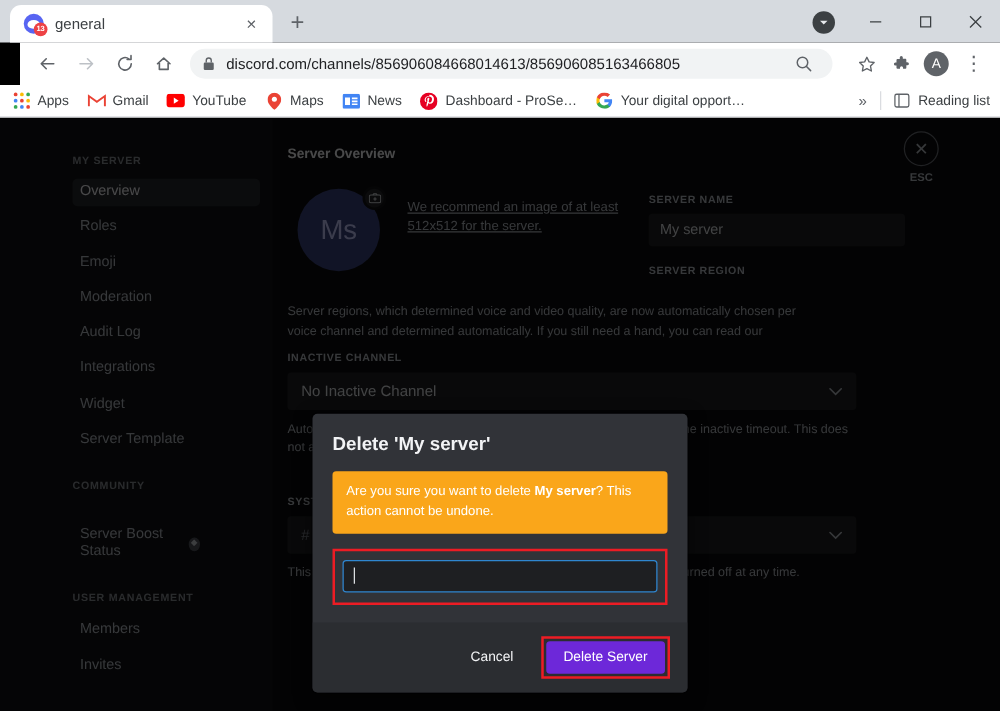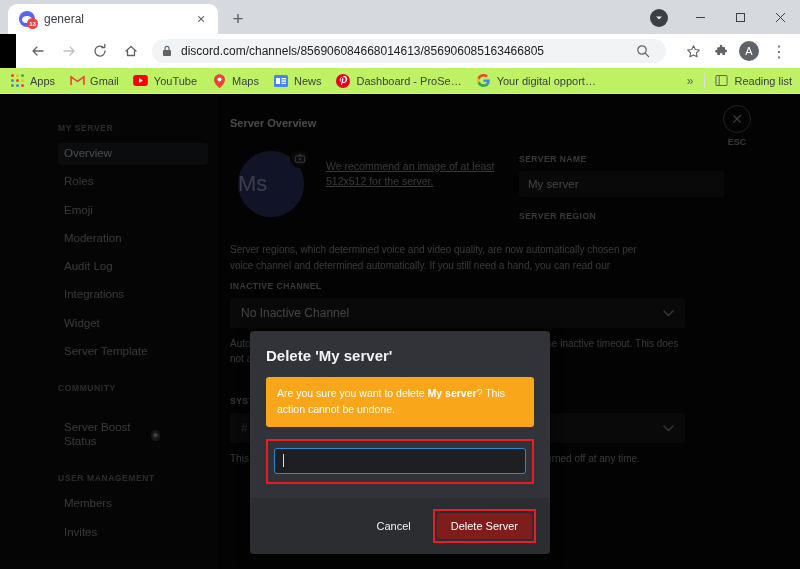--- a/index.html
+++ b/index.html
@@ -91,21 +91,21 @@
     width: 26px; height: 26px; display: flex; align-items: center;
     justify-content: center; color: #5f6368; margin-left: 2px;
   }
   .avatar-btn {
     width: 20px; height: 20px; border-radius: 50%; background: #5f6368;
     color: #fff; font-size: 11px; display: flex; align-items: center;
     justify-content: center; margin: 0 5px;
   }
 
   .bookmarks {
-    height: 26px; background: #bef264; display: flex; align-items: center;
+    height: 26px; background: #ffffff; display: flex; align-items: center;
     padding: 0 9px; border-bottom: 1px solid #dadce0; position: relative;
   }
   .bm { display: flex; align-items: center; margin-right: 14px; }
   .bm-label { font-size: 11px; color: #3c4043; white-space: nowrap; }
   .bm-ico { width: 16px; height: 16px; margin-right: 5px; display:flex;
             align-items:center; justify-content:center; font-size:11px; flex:0 0 auto;}
   .apps-grid { display: grid; grid-template-columns: repeat(3,3px);
                grid-gap: 2px; }
   .apps-grid i { width: 3px; height: 3px; border-radius: 50%; display:block; }
   .bm-right { position: absolute; right: 8px; display: flex; align-items: center; }
@@ -143,21 +143,21 @@
 
   .content {
     position: absolute; left: 218px; top: 0; right: 0; height: 474px;
     padding: 22px 0 0 12px;
   }
   .content-title { font-size: 11px; color: #f2f3f5; font-weight: bold;
                    margin-bottom: 22px; }
   .ov-row { display: flex; }
   .server-av {
     width: 66px; height: 66px; border-radius: 50%; background: #3a437e;
-    display: flex; align-items: center; 
+    display: flex; align-items: center; justify-content: center;
     color: #c4c9ff; font-size: 22px; position: relative; flex: 0 0 auto;
     margin-left: 8px;
   }
   .av-cam {
     position: absolute; right: -5px; top: -2px; width: 19px; height: 19px;
     border-radius: 50%; background: #232428; border: 2px solid #111214;
     display: flex; align-items: center; justify-content: center;
     font-size: 9px; color: #dbdee1;
   }
   .ov-mid { margin-left: 22px; padding-top: 8px; width: 175px; }
@@ -238,21 +238,21 @@
   .caret { width: 1px; height: 13px; background: #dbdee1; }
   .modal-footer {
     background: #2b2d31; padding: 11px 14px;
     display: flex; align-items: center; justify-content: flex-end;
   }
   .btn-cancel {
     font-size: 11px; color: #f2f3f5; padding: 0 14px; margin-right: 8px;
   }
   .btn-delete-wrap { border: 2px solid #ed1c24; padding: 2px; }
   .btn-delete {
-    background: #7f1d1d; color: #fff; font-size: 11px; font-weight: 500;
+    background: #6d28d9; color: #fff; font-size: 11px; font-weight: 500;
     padding: 7px 14px; border-radius: 3px; white-space: nowrap;
   }
 </style>
 </head>
 <body>
 
 <div class="browser">
 
   <div class="tabstrip">
     <div class="tab">

